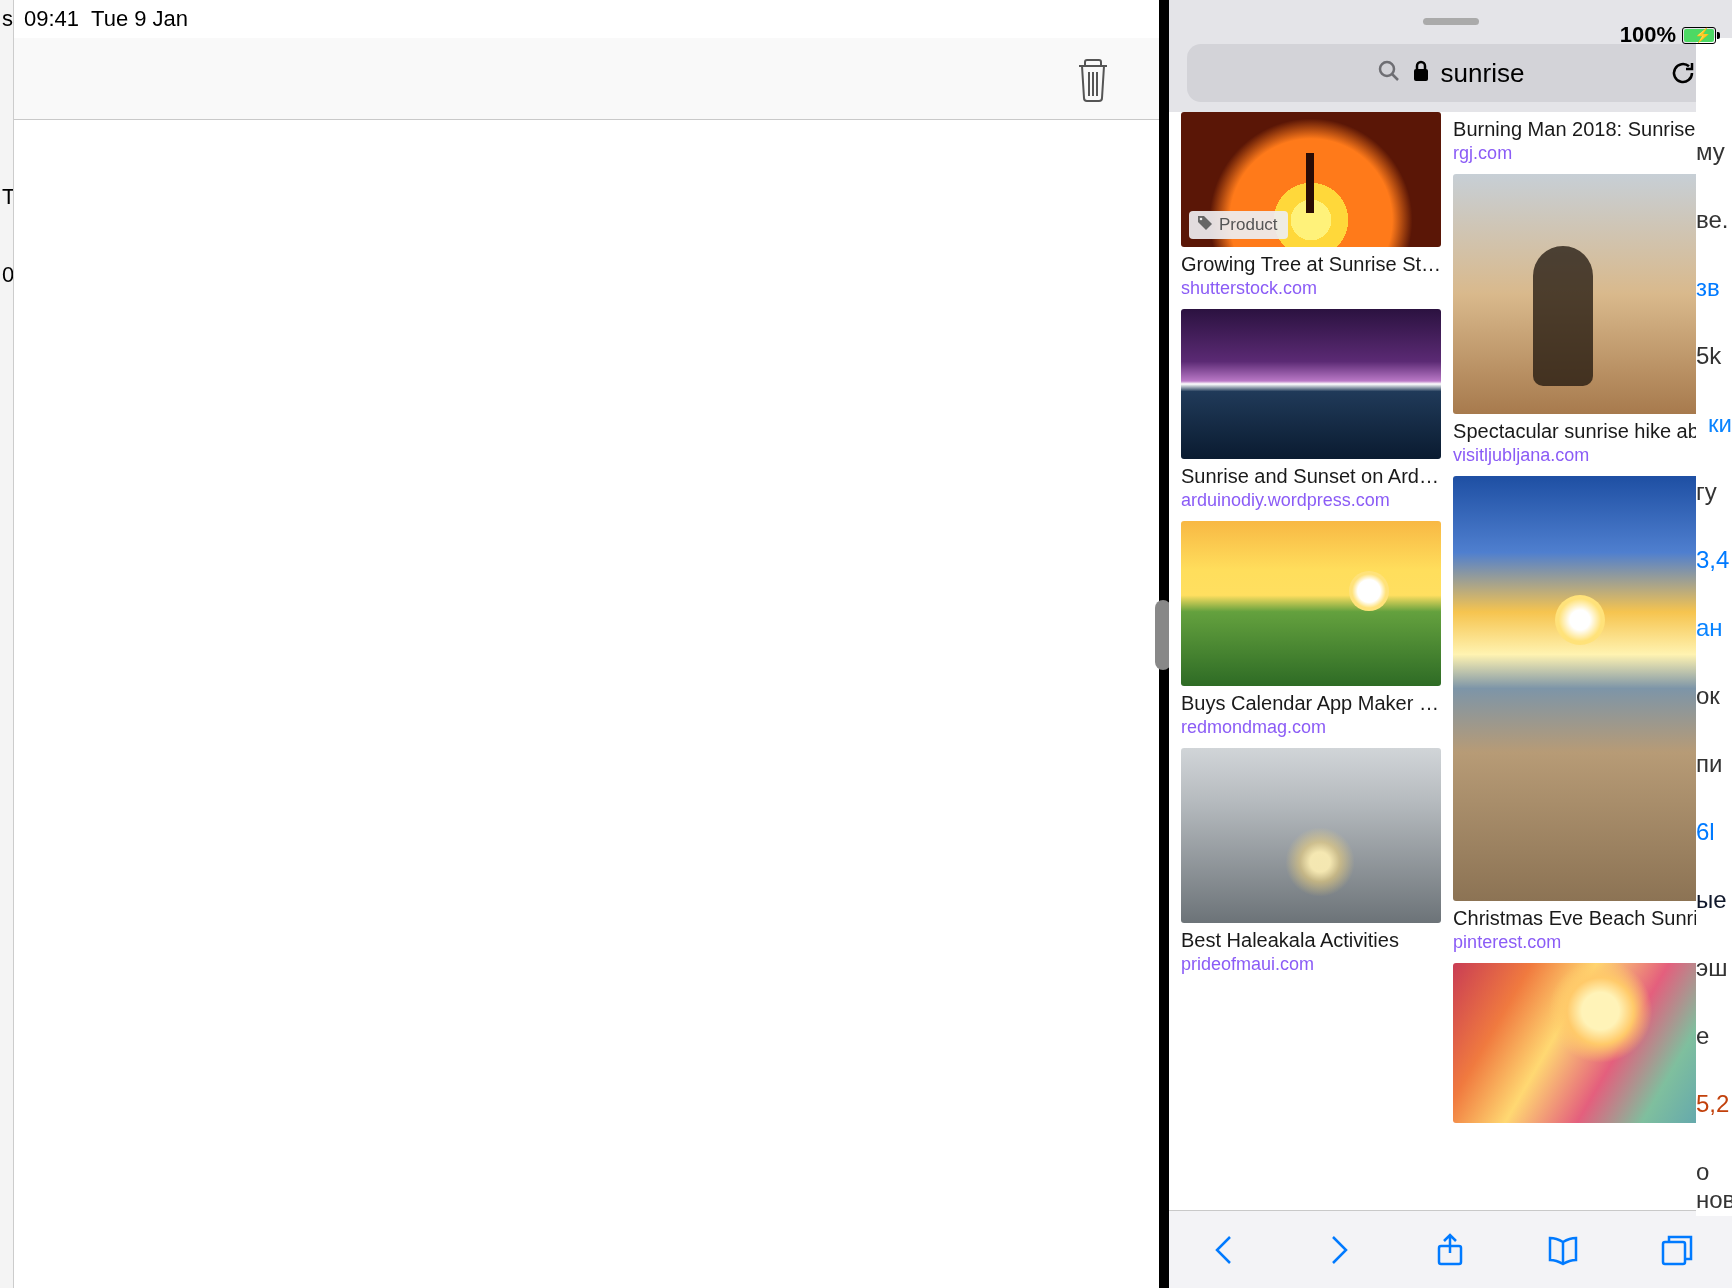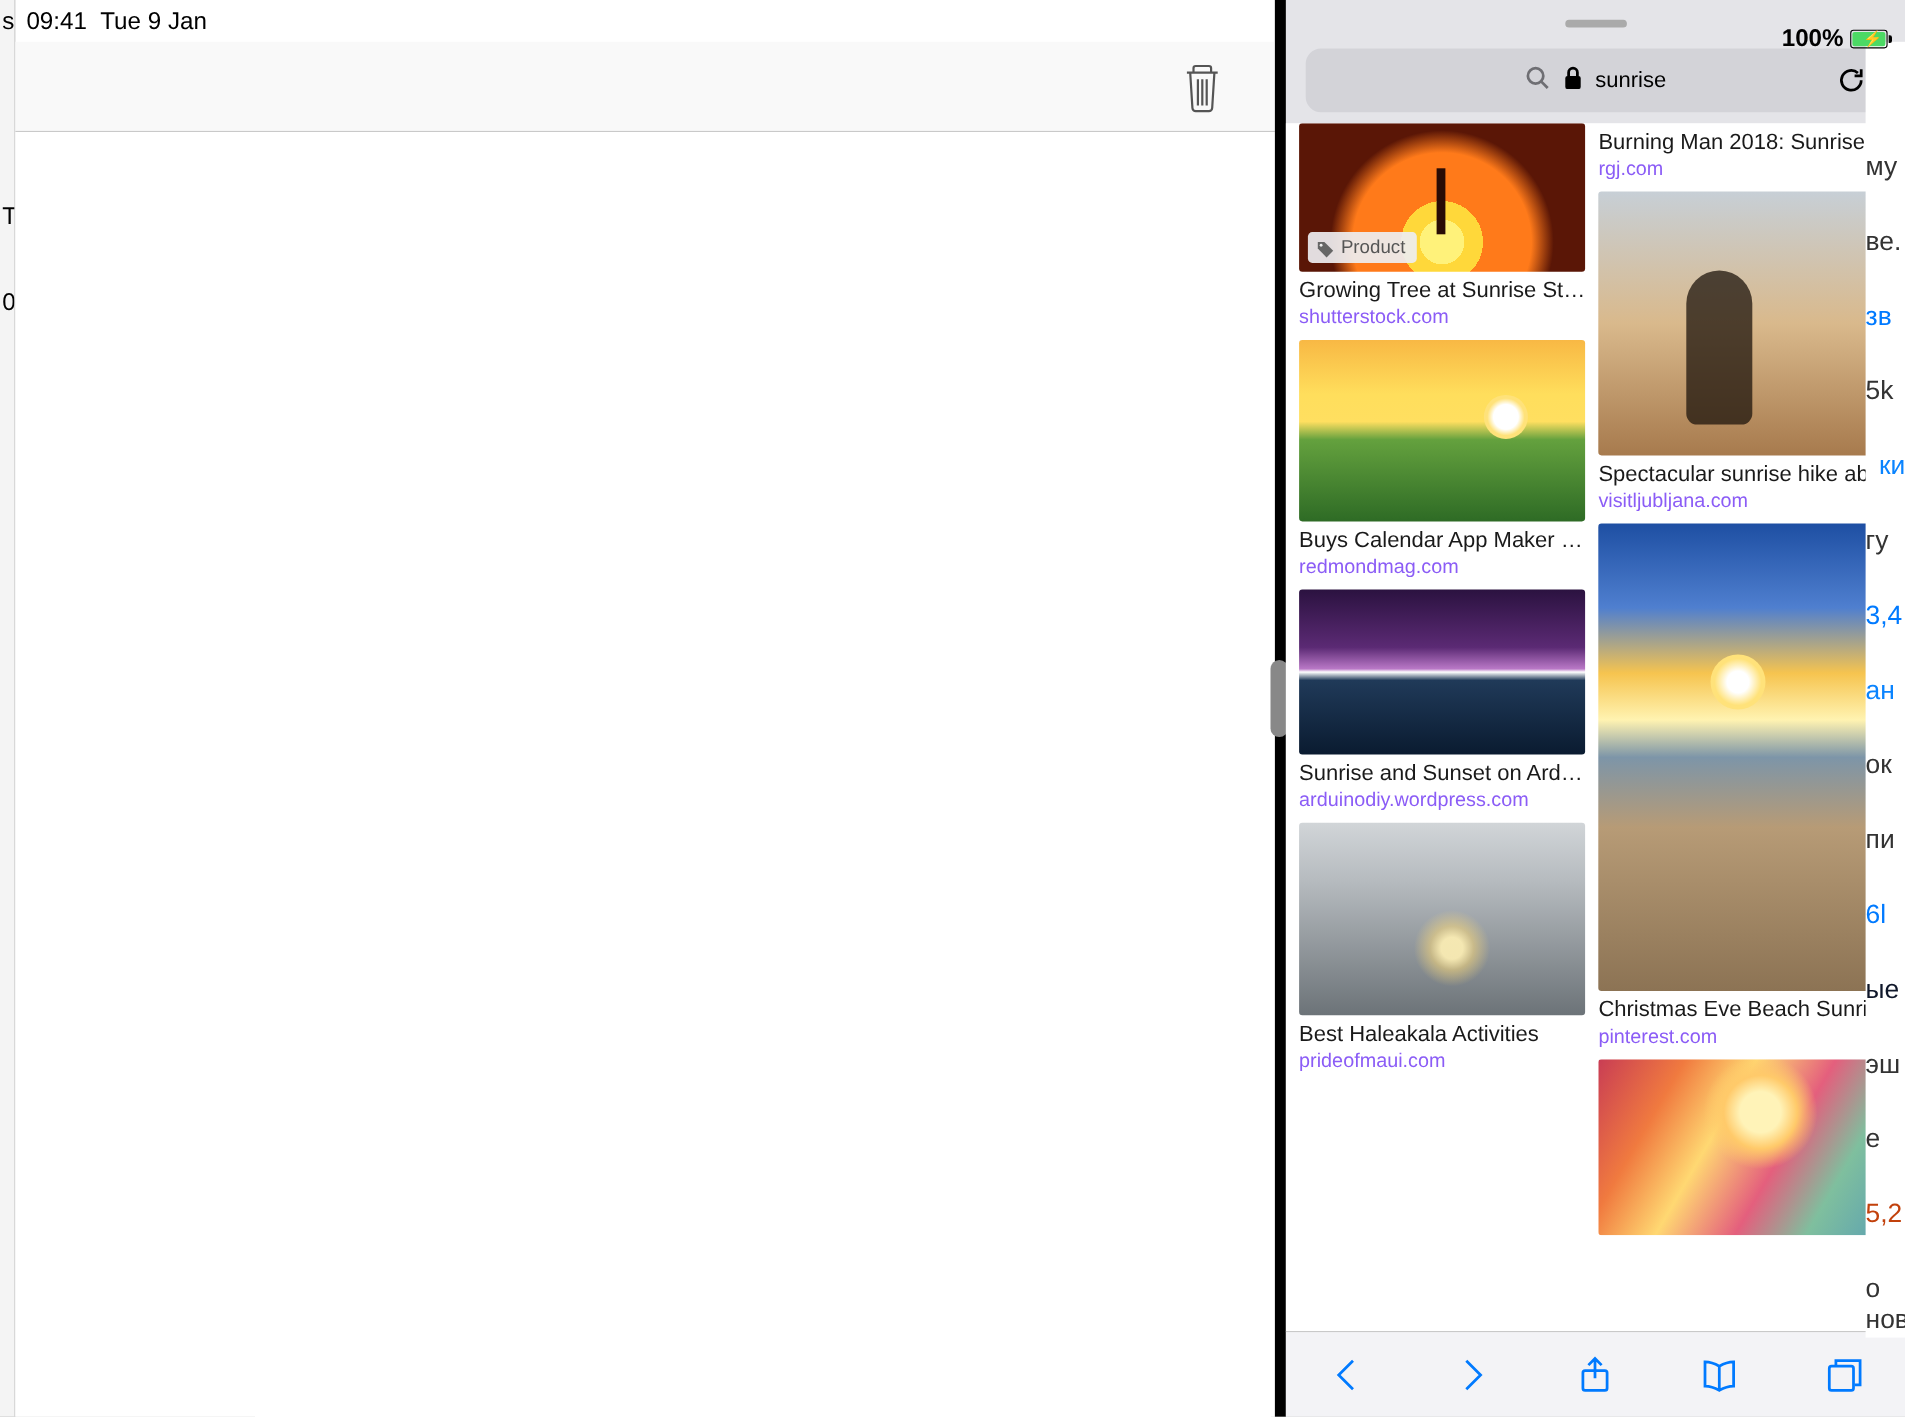--- a/index.html
+++ b/index.html
@@ -22,31 +22,31 @@
   .edge-sliver div { padding:6px 0 6px 2px; }
 
   .divider { position:absolute; left:1159px; top:0; width:10px; height:1288px; background:#000; }
   .div-handle { position:absolute; left:-4px; top:600px; width:16px; height:70px; background:#888; border-radius:8px; }
 
   .safari-pane { position:absolute; left:1169px; top:0; right:0; bottom:0; background:#e4e4e8; }
   .safari-pip { position:absolute; left:50%; top:18px; width:56px; height:7px; background:#aaa; border-radius:4px; transform:translateX(-50%); }
   .urlbar { position:absolute; left:18px; right:18px; top:44px; height:58px; background:#d3d3d8; border-radius:14px; display:flex; align-items:center; justify-content:center; gap:10px; }
   .urlbar .search-ic, .urlbar .lock-ic { color:#6e6e73; }
   .urlbar .lock-ic { color:#000; }
-  .urlbar .urltext { font-size:20px; color:#000; }
+  .urlbar .urltext { font-size:26px; color:#000; }
   .urlbar .reload { position:absolute; right:16px; top:14px; color:#000; }
   .reload svg { width:30px; height:30px; }
 
   .results { position:absolute; left:0; right:0; top:112px; bottom:78px; overflow:hidden; background:#fff; display:flex; gap:12px; padding:0 12px; }
   .col { width:50%; display:flex; flex-direction:column; gap:10px; }
   .card { display:flex; flex-direction:column; }
   .thumb { width:100%; border-radius:3px; background:#333; position:relative; overflow:hidden; }
   .cap-title { font-size:20px; color:#1a1a1a; margin-top:6px; white-space:nowrap; overflow:hidden; text-overflow:ellipsis; }
   .cap-src { font-size:18px; color:#8b5cf6; margin-top:2px; }
-  .badge { position:absolute; bottom:8px; left:8px; background:rgba(238,238,241,0.92); color:#555; font-size:17px; padding:4px 10px 4px 8px; border-radius:4px; display:flex; align-items:flex-end; gap:6px;}
+  .badge { position:absolute; bottom:8px; left:8px; background:rgba(238,238,241,0.92); color:#555; font-size:17px; padding:4px 10px 4px 8px; border-radius:4px; display:flex; align-items:flex-start; gap:6px;}
   .tag-ic { width:16px; height:16px; }
 
   .toolbar-bottom { position:absolute; left:0; right:0; bottom:0; height:78px; background:#f3f3f6; border-top:1px solid #c9c9c9; display:flex; align-items:center; justify-content:space-around; }
   .tb-btn { width:46px; height:46px; display:flex; align-items:center; justify-content:center; color:#007aff; }
   .tb-btn svg { width:36px; height:36px; stroke:#007aff; fill:none; stroke-width:2.5; }
 
   
   .img-falsesunrise { height:60px; background:linear-gradient(#1b1d23 0%,#0b0b0c 60%,#040404 100%); }
   .img-tree { height:135px; background:radial-gradient(circle at 50% 80%,#fff27a 0 12%,#ffd83a 12% 22%,#ff7a1a 22% 48%,#5a1606 60% 100%);}
   .img-tree::after{content:"";position:absolute;left:48%;top:30%;width:8px;height:60px;background:#2a0c05;}
@@ -140,28 +140,28 @@
                   <path d="M1 1h6l8 8-6 6-8-8V1z"></path>
                   <circle cx="4" cy="4" r="1.3" fill="#eee"></circle>
                 </svg>
                 <span>Product</span>
               </div>
             </div>
             <div class="cap-title">Growing Tree at Sunrise St…</div>
             <div class="cap-src">shutterstock.com</div>
           </div>
           <div class="card">
+            <div class="thumb img-arduino"></div>
+            <div class="cap-title">Sunrise and Sunset on Ard…</div>
+            <div class="cap-src">arduinodiy.wordpress.com</div>
+          </div>
+          <div class="card">
             <div class="thumb img-calendar"></div>
             <div class="cap-title">Buys Calendar App Maker …</div>
             <div class="cap-src">redmondmag.com</div>
-          </div>
-          <div class="card">
-            <div class="thumb img-arduino"></div>
-            <div class="cap-title">Sunrise and Sunset on Ard…</div>
-            <div class="cap-src">arduinodiy.wordpress.com</div>
           </div>
           <div class="card">
             <div class="thumb img-haleakala"></div>
             <div class="cap-title">Best Haleakala Activities</div>
             <div class="cap-src">prideofmaui.com</div>
           </div>
         </div>
       <div class="col" id="colR">
           <div class="card">
             <div class="cap-title">Burning Man 2018: Sunrise …</div>

